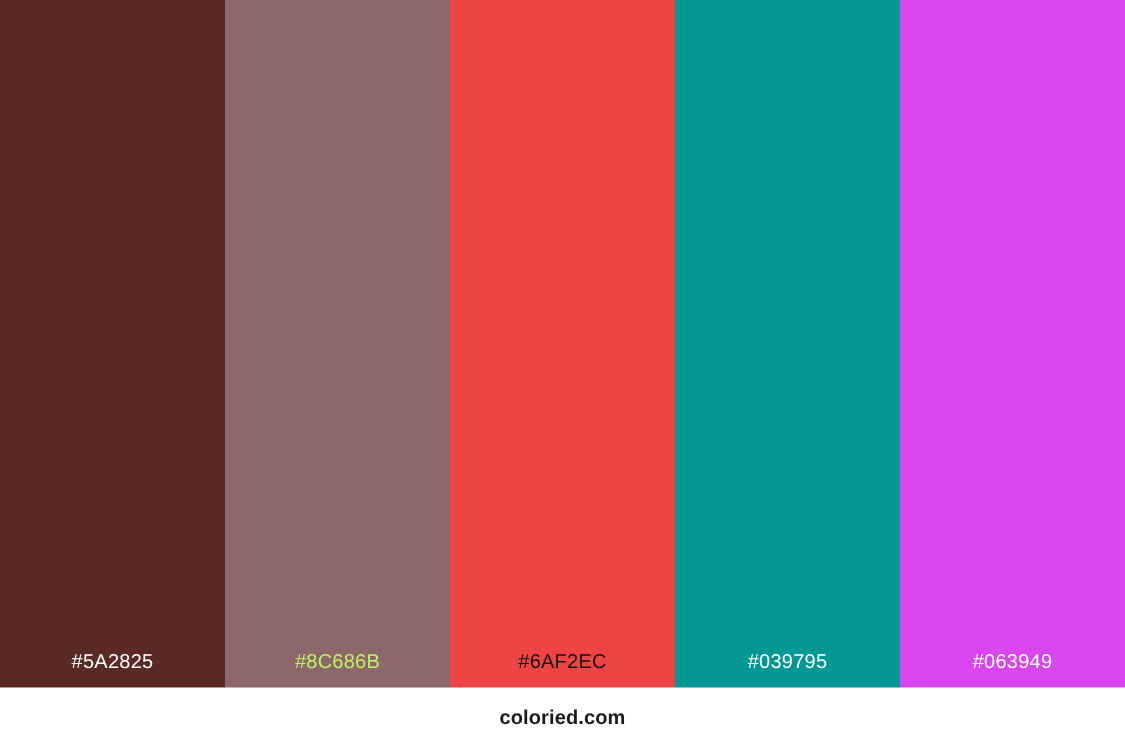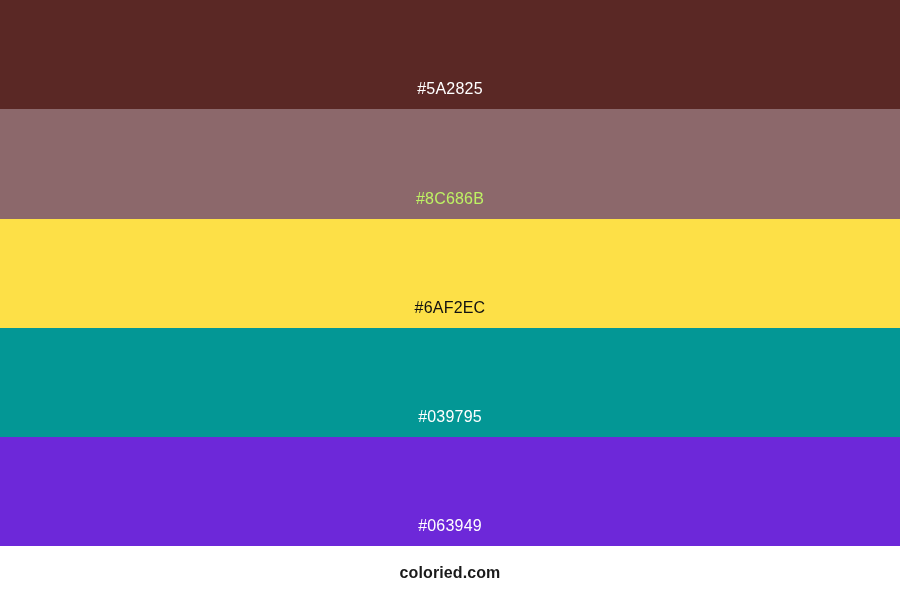--- a/index.html
+++ b/index.html
@@ -17,21 +17,20 @@
     width: 900px;
     height: 600px;
     display: flex;
     flex-direction: column;
     background: #ffffff;
   }
   #swatch-strip {
     width: 900px;
     height: 550px;
     display: flex;
-    flex-direction: column;
   }
   .swatch {
     flex: 1 1 0;
     height: 550px;
     position: relative;
     display: flex;
     align-items: flex-end;
     justify-content: center;
   }
   .swatch-label {
@@ -69,29 +68,29 @@
   <div id="swatch-strip">
 
     <div class="swatch" style="background-color: rgb(90, 40, 37);">
       <span class="swatch-label" style="color: rgb(255, 255, 255);">#5A2825</span>
     </div>
 
     <div class="swatch" style="background-color: rgb(140, 104, 107);">
       <span class="swatch-label" style="color: #bef264;">#8C686B</span>
     </div>
 
-    <div class="swatch" style="background-color: #fde047;">
+    <div class="swatch" style="background-color: #ef4444;">
       <span class="swatch-label" style="color: rgb(17, 17, 17);">#6AF2EC</span>
     </div>
 
     <div class="swatch" style="background-color: rgb(3, 151, 149);">
       <span class="swatch-label" style="color: #ffffff;">#039795</span>
     </div>
 
-    <div class="swatch" style="background-color: #6d28d9;">
+    <div class="swatch" style="background-color: #d946ef;">
       <span class="swatch-label" style="color: rgb(255, 255, 255);">#063949</span>
     </div>
 
   </div>
 
   <div id="footer-bar">
     <span id="footer-brand">coloried.com</span>
   </div>
 
 </div>

